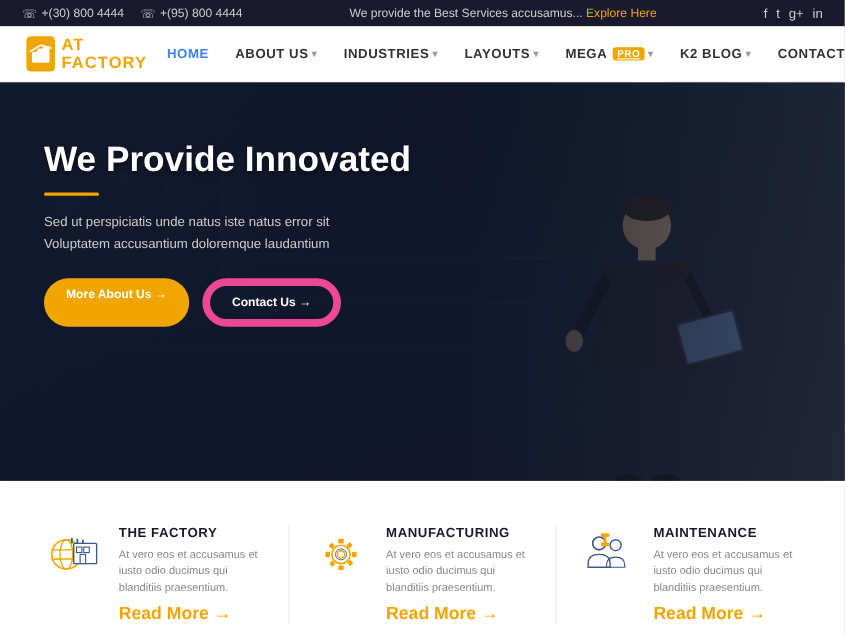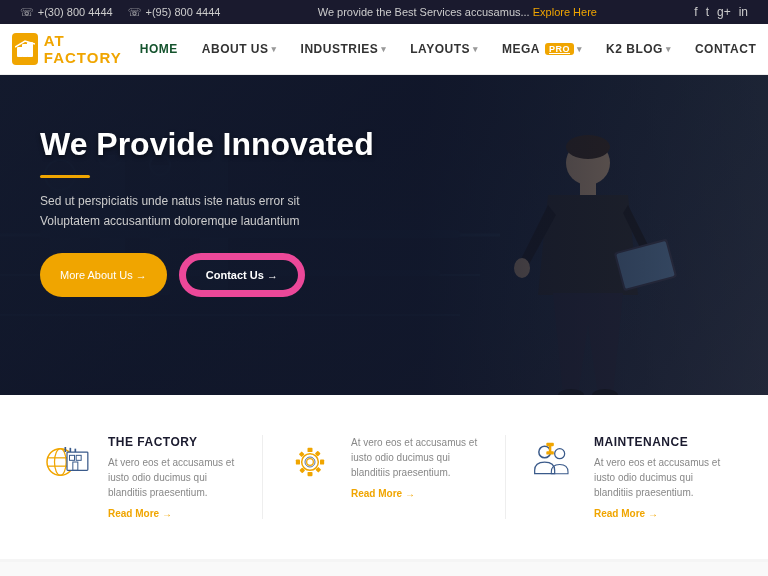--- a/index.html
+++ b/index.html
@@ -18,21 +18,21 @@
     .top-bar-left { display: flex; gap: 15px; }
     .top-bar-left span { display: flex; align-items: center; gap: 4px; }
     .top-bar-center { color: #ccc; font-size: 11px; }
     .top-bar-center a { color: #f0a500; text-decoration: none; }
     .top-bar-right { display: flex; gap: 8px; }
     .top-bar-right span { color: #ccc; font-size: 12px; cursor: pointer; }
 
     
     .navbar {
       background: #fff;
-      padding: 8px 12px;
+      padding: 8px 24px;
       display: flex;
       align-items: center;
       justify-content: space-between;
       border-bottom: 1px solid #eee;
       box-shadow: 0 1px 4px rgba(0,0,0,0.1);
     }
     .logo { display: flex; align-items: center; gap: 6px; }
     .logo-icon {
       width: 32px; height: 32px;
       background: #f0a500;
@@ -48,37 +48,37 @@
       padding: 8px 12px;
       font-size: 12px;
       font-weight: 600;
       color: #333;
       cursor: pointer;
       text-transform: uppercase;
       letter-spacing: 0.5px;
       display: flex; align-items: center; gap: 3px;
       white-space: nowrap;
     }
-    .nav-item.active { color: #14532d; }
+    .nav-item.active { color: #3b82f6; }
     .nav-item .arrow { font-size: 9px; color: #999; }
     .mega-badge {
       background: #f0a500;
       color: #fff;
       font-size: 9px;
       padding: 1px 4px;
       border-radius: 3px;
       margin-left: 2px;
       text-decoration: underline;
     }
 
     
     .hero {
       position: relative;
       width: 100%;
-      height: 320px;
+      height: 362px;
       overflow: hidden;
       background: #0f172a;
     }
     .hero-bg {
       position: absolute;
       inset: 0;
       background: linear-gradient(to right, rgba(15,20,40,0.85) 55%, rgba(15,20,40,0.3) 100%);
       z-index: 2;
     }
     .hero-img-factory {
@@ -117,24 +117,24 @@
       margin-bottom: 22px;
       max-width: 280px;
     }
     .hero-buttons { display: flex; gap: 12px; }
     .btn-primary {
       background: #f0a500;
       color: #fff;
       padding: 9px 20px;
       border-radius: 25px;
       font-size: 11px;
-      font-weight: 400;
+      font-weight: 700;
       cursor: pointer;
       border: none;
-      display: flex; align-items: center; gap: 5px;
+      display: flex; gap: 5px;
       white-space: nowrap;
     }
     .btn-outline {
       background: transparent;
       color: #fff;
       padding: 9px 20px;
       border-radius: 25px;
       font-size: 11px;
       font-weight: 600;
       cursor: pointer;
@@ -173,21 +173,21 @@
       letter-spacing: 0.5px;
       margin-bottom: 6px;
     }
     .service-desc {
       font-size: 10px;
       color: #888;
       line-height: 1.5;
       margin-bottom: 8px;
     }
     .service-link {
-      font-size: 10px;
+      font-size: 16px;
       color: #f0a500;
       font-weight: 600;
       cursor: pointer;
       display: flex; align-items: center; gap: 4px;
     }
     .service-divider {
       width: 1px;
       background: #eee;
       margin: 10px 0;
     }
@@ -360,20 +360,21 @@
         <rect x="42" y="27" width="5" height="6" fill="#f0a500" rx="1"></rect>
         <rect x="18" y="18" width="5" height="5" fill="#f0a500" rx="1" transform="rotate(45 20 20)"></rect>
         <rect x="37" y="18" width="5" height="5" fill="#f0a500" rx="1" transform="rotate(45 40 20)"></rect>
         <rect x="18" y="37" width="5" height="5" fill="#f0a500" rx="1" transform="rotate(45 20 40)"></rect>
         <rect x="37" y="37" width="5" height="5" fill="#f0a500" rx="1" transform="rotate(45 40 40)"></rect>
 
         <circle cx="30" cy="30" r="6" stroke="#3a5a8a" stroke-width="1" fill="none"></circle>
       </svg>
     </div>
     <div class="service-content">
+      <div class="service-title">MANUFACTURING</div>
       <p class="service-desc">At vero eos et accusamus et iusto odio ducimus qui blanditiis praesentium.</p>
       <div class="service-link">Read More →</div>
     </div>
   </div>
 
   <div class="service-divider"></div>
 
   <div class="service-card">
     <div class="service-icon">
       <svg viewBox="0 0 60 60" fill="none" xmlns="http://www.w3.org/2000/svg">

